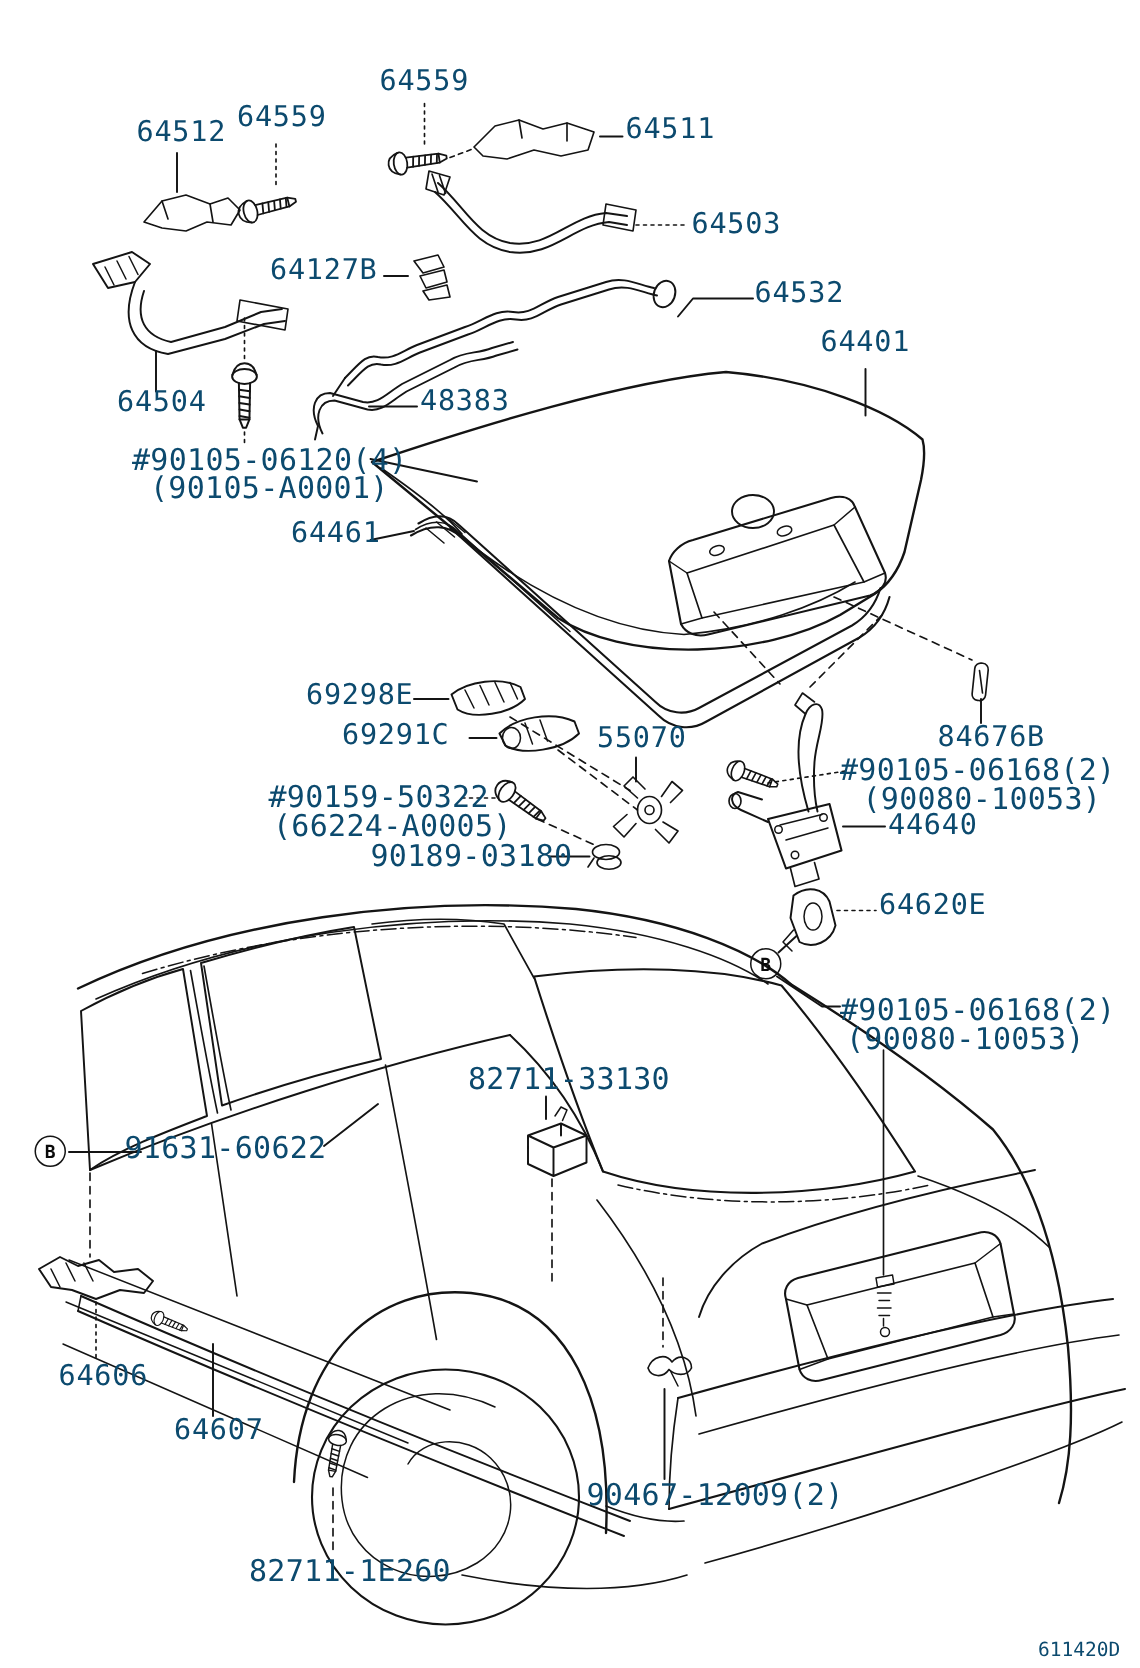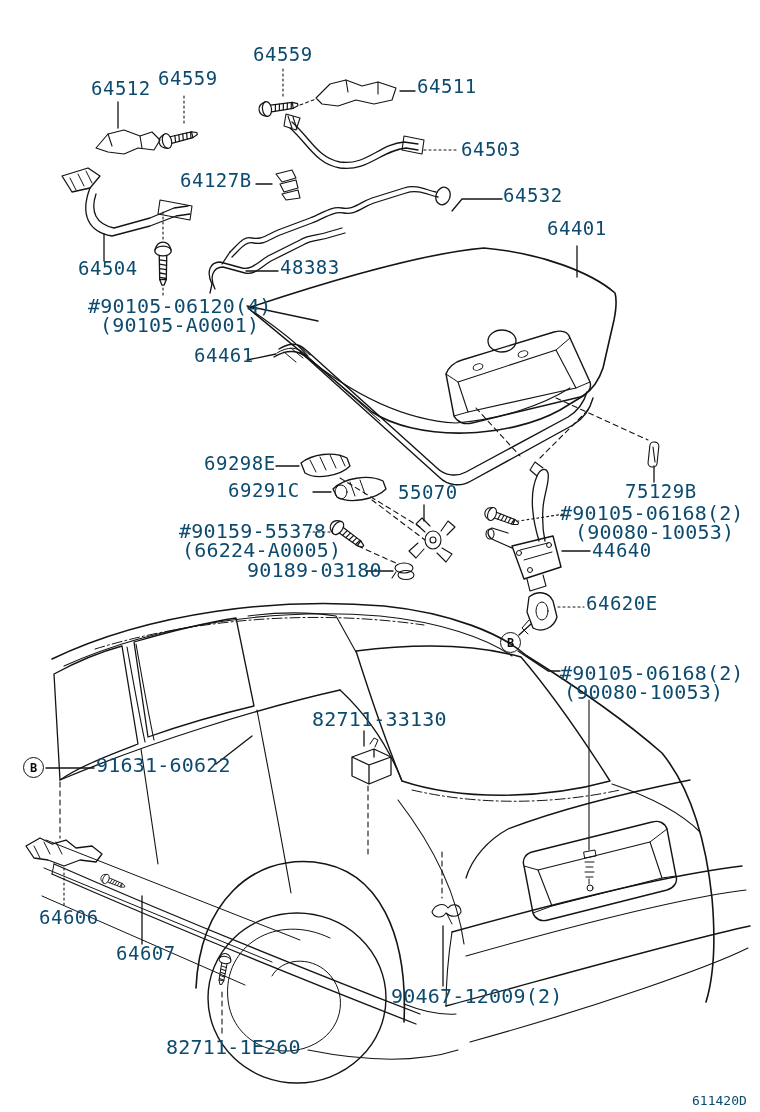--- a/index.html
+++ b/index.html
@@ -275,32 +275,32 @@
 <div class="lbl lbl-lg" style="left:503px;top:186px">64532</div>
 <div class="lbl lbl-lg" style="left:547px;top:219px">64401</div>
 <div class="lbl lbl-lg" style="left:78px;top:259px">64504</div>
 <div class="lbl lbl-lg" style="left:280px;top:258px">48383</div>
 <div class="lbl lbl-sm" style="left:88px;top:296px">#90105-06120(4)</div>
 <div class="lbl lbl-sm" style="left:100px;top:315px">(90105-A0001)</div>
 <div class="lbl lbl-lg" style="left:194px;top:346px">64461</div>
 <div class="lbl lbl-lg" style="left:204px;top:454px">69298E</div>
 <div class="lbl lbl-lg" style="left:228px;top:481px">69291C</div>
 <div class="lbl lbl-lg" style="left:398px;top:483px">55070</div>
-<div class="lbl lbl-lg" style="left:625px;top:482px">75129B</div>
+<div class="lbl lbl-lg" style="left:625px;top:482px">84676B</div>
 <div class="lbl lbl-sm" style="left:560px;top:503px">#90105-06168(2)</div>
 <div class="lbl lbl-sm" style="left:575px;top:522px">(90080-10053)</div>
 <div class="lbl lbl-lg" style="left:592px;top:541px">44640</div>
-<div class="lbl lbl-sm" style="left:179px;top:521px">#90159-55378</div>
+<div class="lbl lbl-sm" style="left:179px;top:521px">#90159-50322</div>
 <div class="lbl lbl-sm" style="left:182px;top:540px">(66224-A0005)</div>
 <div class="lbl lbl-sm" style="left:247px;top:560px">90189-03180</div>
 <div class="lbl lbl-lg" style="left:586px;top:594px">64620E</div>
 <div class="lbl lbl-sm" style="left:560px;top:663px">#90105-06168(2)</div>
 <div class="lbl lbl-sm" style="left:564px;top:682px">(90080-10053)</div>
 <div class="lbl lbl-sm" style="left:312px;top:709px">82711-33130</div>
-<div class="lbl lbl-sm" style="left:96px;top:755px">91631-60622</div>
+<div class="lbl lbl-sm" style="left:83px;top:755px">91631-60622</div>
 <div class="lbl lbl-lg" style="left:39px;top:908px">64606</div>
 <div class="lbl lbl-lg" style="left:116px;top:944px">64607</div>
 <div class="lbl lbl-sm" style="left:166px;top:1037px">82711-1E260</div>
 <div class="lbl lbl-sm" style="left:391px;top:986px">90467-12009(2)</div>
 <div class="lbl lbl-xs" style="left:692px;top:1094px">611420D</div>
 
 <div class="refcirc" style="left:500px;top:632px">B</div>
 <div class="refcirc" style="left:23px;top:757px">B</div>
 
 </div>

